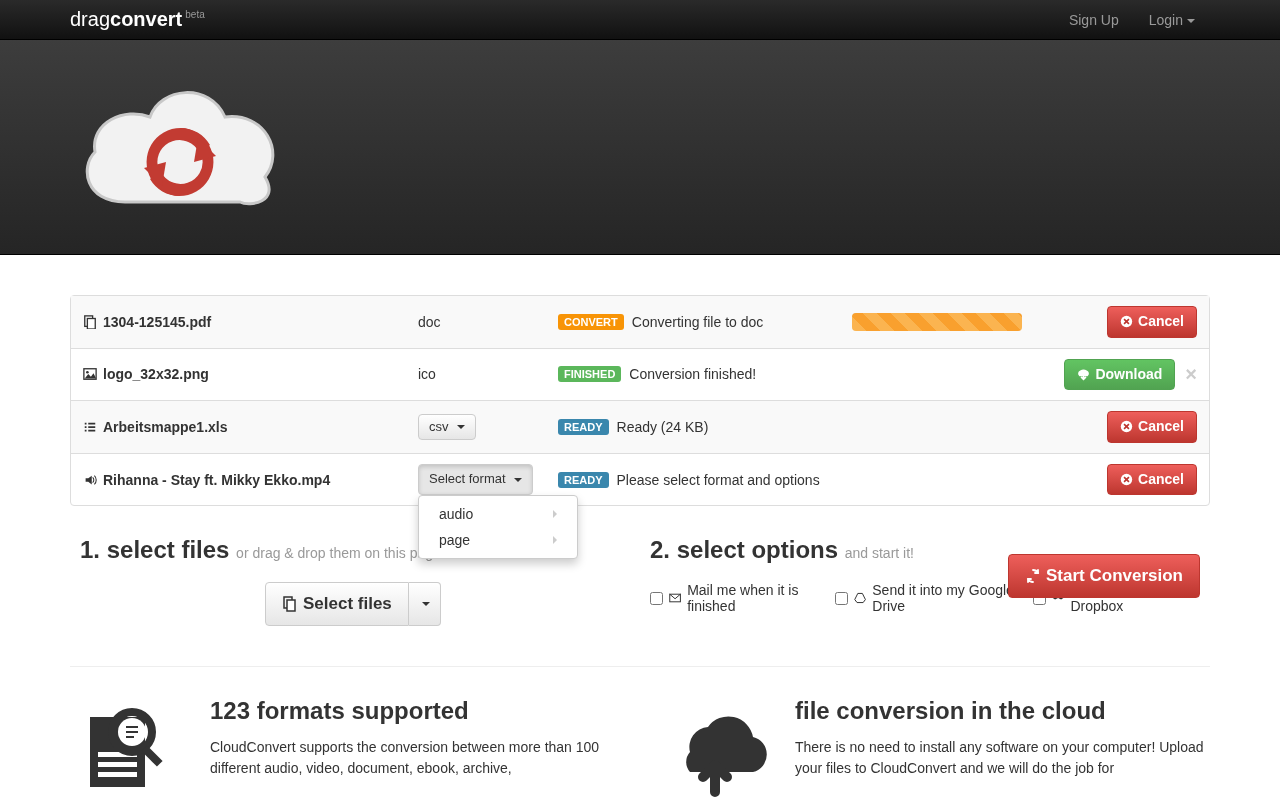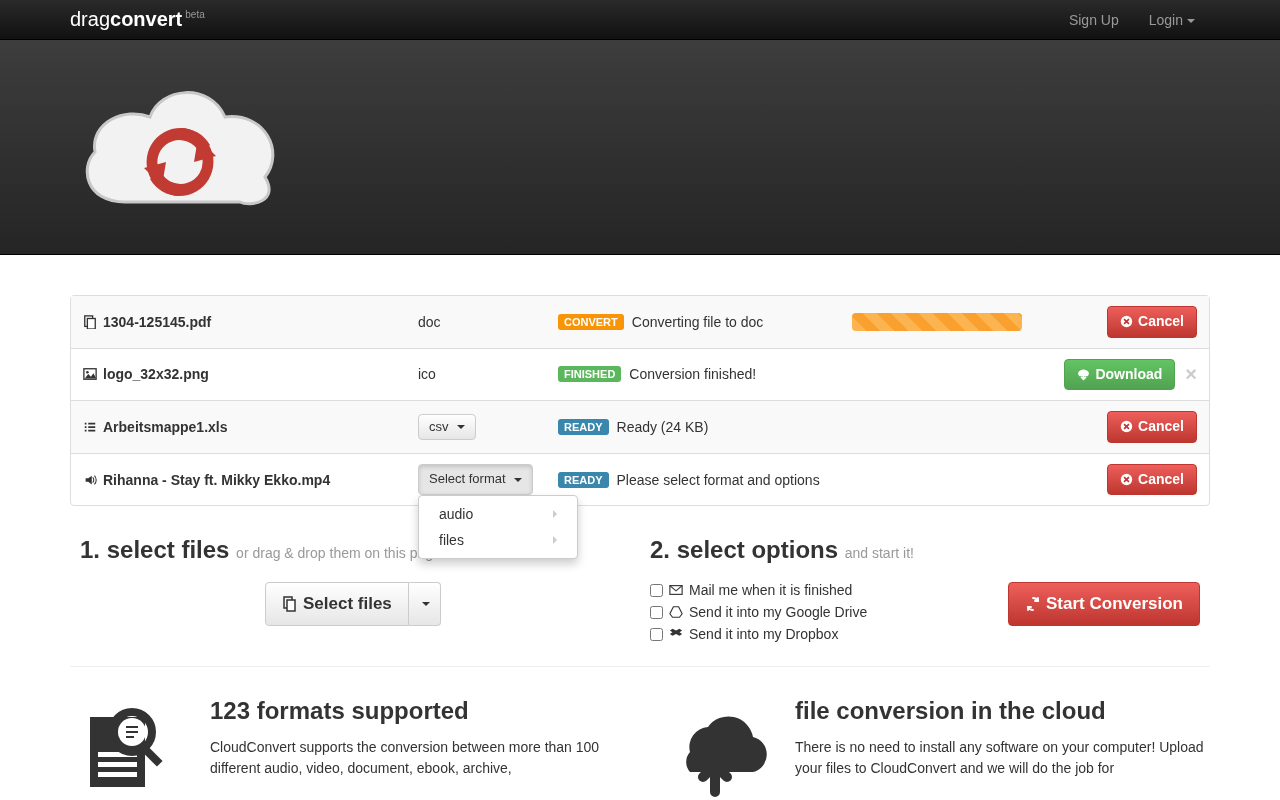--- a/index.html
+++ b/index.html
@@ -62,21 +62,21 @@
 .dd-wrap{position:relative;display:inline-block}
 
 
 .sections{display:flex;margin-top:30px;gap:0}
 .section{flex:1;padding:0 10px}
 .section h2{font-size:24px;font-weight:700;margin-bottom:18px}
 .section h2 .sub{font-size:14px;color:#999;font-weight:400}
 .select-files-group{display:flex;margin-left:185px}
 .select-files-group .btn{border-radius:4px 0 0 4px}
 .select-files-group .dd-toggle{border-radius:0 4px 4px 0;border-left:none;padding:9px 10px}
-.checks{display:flex;flex-direction:column;gap:6px;margin-bottom:10px}
+.checks{display:flex;flex-direction:row;gap:6px;margin-bottom:10px}
 .check-row{display:flex;align-items:center;gap:6px;font-size:14px}
 .check-row input{margin:0}
 .start-row{display:flex;justify-content:flex-end;margin-top:-70px}
 
 hr{border:none;border-top:1px solid #eee;margin:40px 0 30px}
 
 .features{display:flex;gap:30px}
 .feature{flex:1;display:flex;gap:20px}
 .feat-icon{width:120px;height:100px;flex-shrink:0;display:flex;align-items:flex-start;justify-content:center}
 .feat-text h3{font-size:24px;font-weight:700;margin-bottom:12px}
@@ -216,21 +216,21 @@
         <button class="btn btn-default active" style="padding:5px 10px;font-size:13px">
           <span>Select format</span>
               <span class="btn-caret"></span>
         </button>
         <ul class="dropdown-menu">
           <li>
                 <span>audio</span>
                 <span class="submenu-caret"></span>
               </li>
           <li>
-                <span>files</span>
+                <span>page</span>
                 <span class="submenu-caret"></span>
               </li>
         </ul>
       </div>
     </div>
     <div class="col-status">
       <span class="badge badge-blue">READY</span>
       <span style="max-width:220px">Please select format and options</span>
     </div>
     <div class="col-action">

